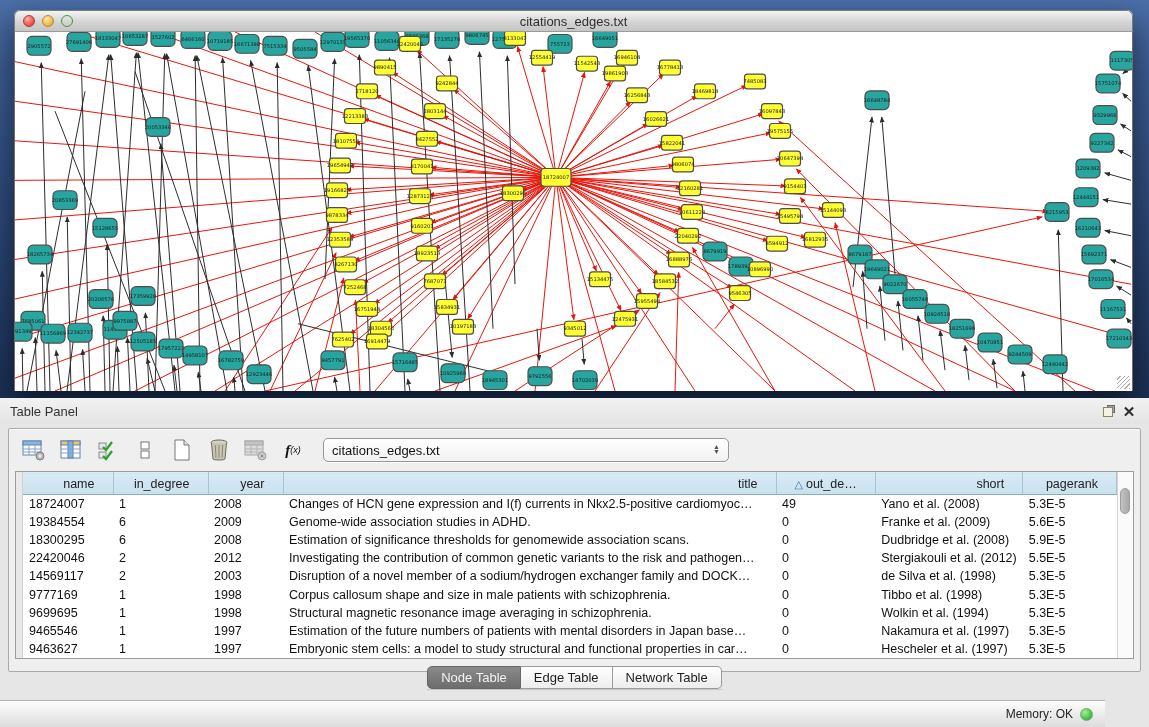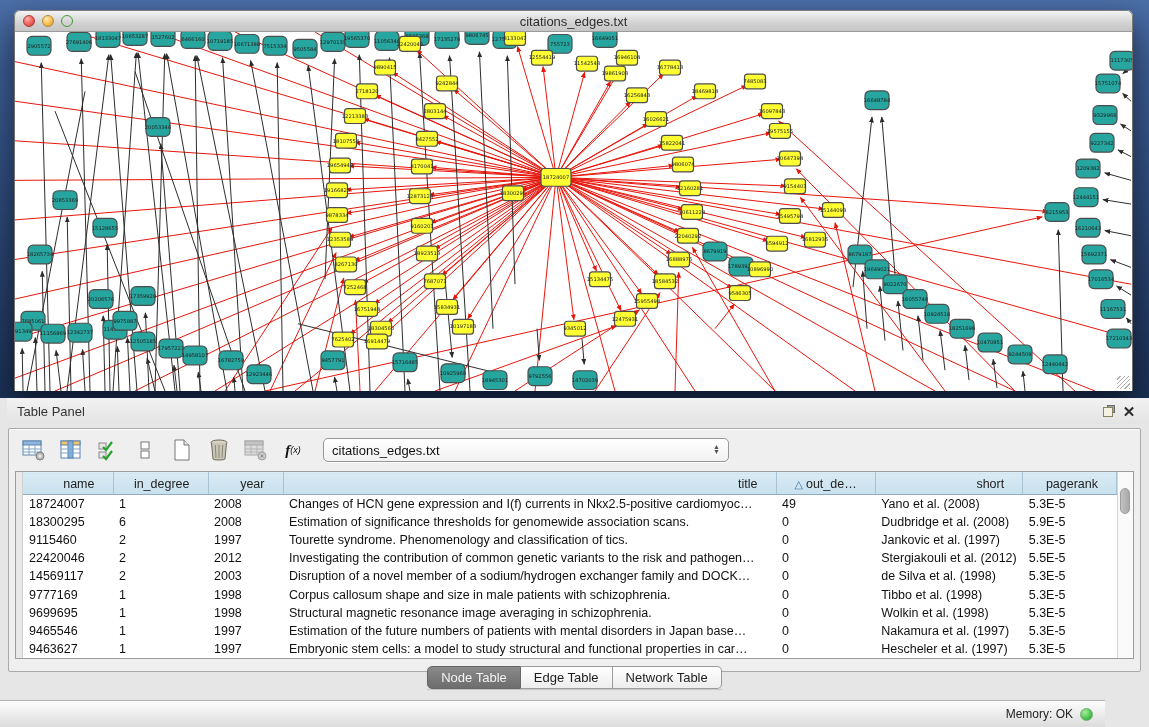--- a/index.html
+++ b/index.html
@@ -43,21 +43,21 @@
     opacity:.8;
   }
   
   .tpanel{
     position:absolute;left:0;top:398px;width:1149px;height:329px;
     background:#e6e6e6;
   }
   .tpanel-titlebar{
     height:26px;display:flex;align-items:center;padding:0 10px;
     background:linear-gradient(#f2f2f2,#e3e3e3);
-    font-size:13px;color:#333;margin-left:7px;
+    font-size:13px;color:#333;
   }
   .tpanel-title{flex:0 0 auto;}
   .tpanel-sp{flex:1;}
   .tp-icon{width:20px;height:18px;display:flex;align-items:center;justify-content:center;cursor:default;}
   .float-ic{position:relative;width:12px;height:12px;}
   .float-ic .sq1{position:absolute;left:0;bottom:0;width:8px;height:8px;border:1px solid #8a8660;background:#f4f2e2;}
   .float-ic .sq2{position:absolute;right:0;top:0;width:6px;height:6px;border:1px solid #6a6a6a;background:#9aa0aa;}
   .close-x{font-size:15px;font-weight:bold;color:#2c2c2c;line-height:1;}
   .tpanel-inner{
     margin:4px 8px 0 8px;height:242px;
@@ -941,36 +941,36 @@
             <tr>
               <td>18724007</td>
               <td>1</td>
               <td>2008</td>
               <td>Changes of HCN gene expression and I(f) currents in Nkx2.5-positive cardiomyoc…</td>
               <td>49</td>
               <td>Yano et al. (2008)</td>
               <td>5.3E-5</td>
             </tr>
             <tr>
+              <td>19384554</td>
+              <td>6</td>
+              <td>2009</td>
+              <td>Genome-wide association studies in ADHD.</td>
+              <td>0</td>
+              <td>Franke et al. (2009)</td>
+              <td>5.6E-5</td>
+            </tr>
+            <tr>
               <td>18300295</td>
               <td>6</td>
               <td>2008</td>
               <td>Estimation of significance thresholds for genomewide association scans.</td>
               <td>0</td>
               <td>Dudbridge et al. (2008)</td>
               <td>5.9E-5</td>
-            </tr>
-            <tr>
-              <td>9115460</td>
-              <td>2</td>
-              <td>1997</td>
-              <td>Tourette syndrome. Phenomenology and classification of tics.</td>
-              <td>0</td>
-              <td>Jankovic et al. (1997)</td>
-              <td>5.3E-5</td>
             </tr>
             <tr>
               <td>22420046</td>
               <td>2</td>
               <td>2012</td>
               <td>Investigating the contribution of common genetic variants to the risk and pathogen…</td>
               <td>0</td>
               <td>Stergiakouli et al. (2012)</td>
               <td>5.5E-5</td>
             </tr>
@@ -991,21 +991,21 @@
               <td>0</td>
               <td>Tibbo et al. (1998)</td>
               <td>5.3E-5</td>
             </tr>
             <tr>
               <td>9699695</td>
               <td>1</td>
               <td>1998</td>
               <td>Structural magnetic resonance image averaging in schizophrenia.</td>
               <td>0</td>
-              <td>Wolkin et al. (1998)</td>
+              <td>Wolkin et al. (1994)</td>
               <td>5.3E-5</td>
             </tr>
             <tr>
               <td>9465546</td>
               <td>1</td>
               <td>1997</td>
               <td>Estimation of the future numbers of patients with mental disorders in Japan base…</td>
               <td>0</td>
               <td>Nakamura et al. (1997)</td>
               <td>5.3E-5</td>

